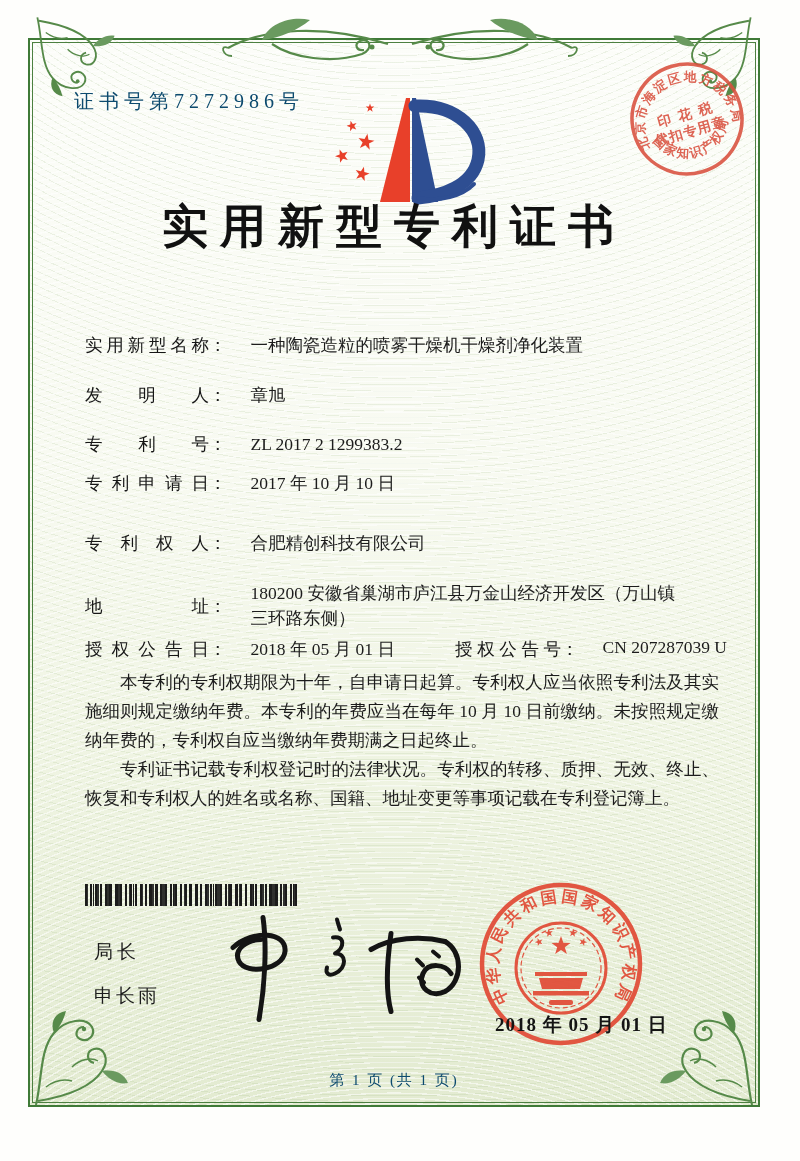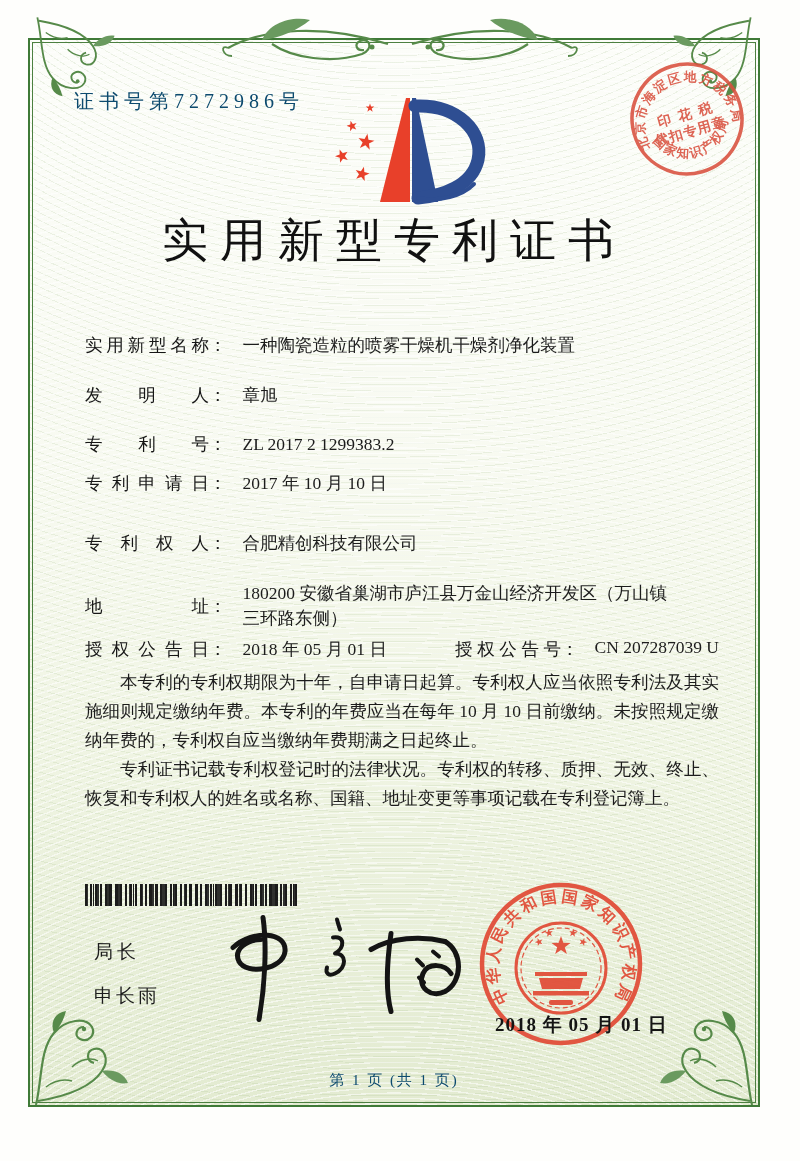--- a/index.html
+++ b/index.html
@@ -18,27 +18,27 @@
   .frame{
     position:absolute;left:28px;top:38px;right:40px;bottom:54px;
     border:2.5px solid #3f7a37;pointer-events:none;
   }
   .frame::after{content:"";position:absolute;inset:2px;border:1px solid #4c8040;}
   .orn{position:absolute;pointer-events:none;}
   .cert-no{position:absolute;left:74px;top:88px;font-size:20px;letter-spacing:5px;color:#0c4a6e;}
   .tax-stamp{position:absolute;left:626px;top:58px;width:122px;height:122px;transform:rotate(-16deg);opacity:.88;}
   .logo{position:absolute;left:318px;top:90px;width:180px;height:130px;}
   .title{
-    position:absolute;left:0;right:12px;top:210px;margin:0;text-align:center;
-    font-size:46px;font-weight:normal;letter-spacing:12px;color:#111;
+    position:absolute;left:0;right:12px;top:196px;margin:0;text-align:center;
+    font-size:46px;font-weight:bold;letter-spacing:12px;color:#111;
   }
   .row{position:absolute;left:85px;width:636px;font-size:17.5px;display:flex;align-items:center;}
   .lbl{display:inline-block;width:124px;text-align:justify;text-align-last:justify;flex:none;color:#161616;}
   .colon{flex:none;}
-  .val{margin-left:16px;}
+  .val{margin-left:24px;}
   .pre{white-space:pre-line;line-height:25px;}
   .grant-no{position:absolute;left:455px;top:637px;font-size:17.5px;display:flex;}
   .grant-no .lbl{width:106px;}
   .paras{position:absolute;left:85px;top:668px;width:634px;font-size:17.5px;line-height:29px;text-align:justify;}
   .paras p{margin:0;text-indent:2em;}
   .barcode{
     position:absolute;left:85px;top:884px;width:212px;height:22px;
     background-image:
       repeating-linear-gradient(90deg,#1b1b1b 0 2px,rgba(0,0,0,0) 2px 5px),
       repeating-linear-gradient(90deg,#1b1b1b 0 1px,rgba(0,0,0,0) 1px 8px),

